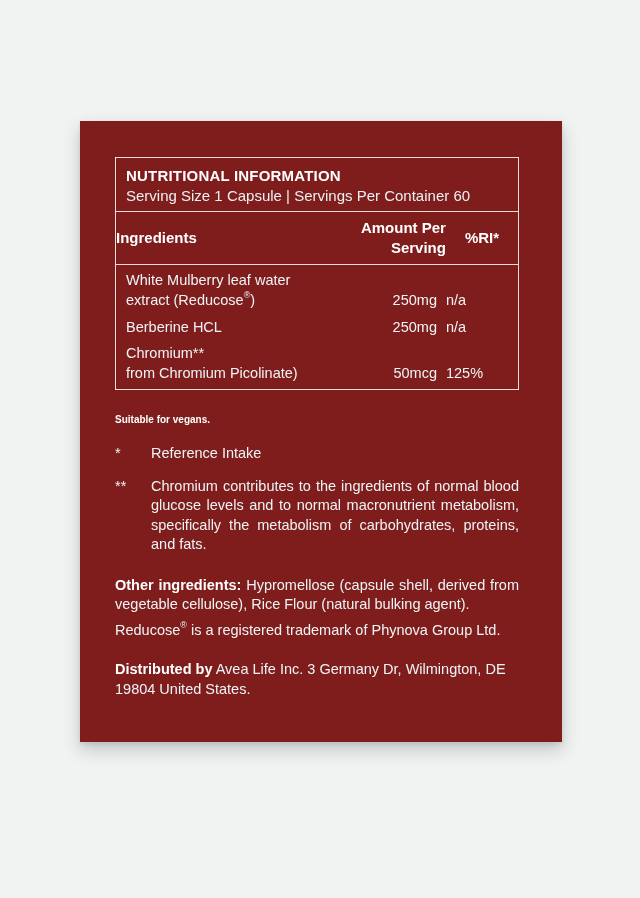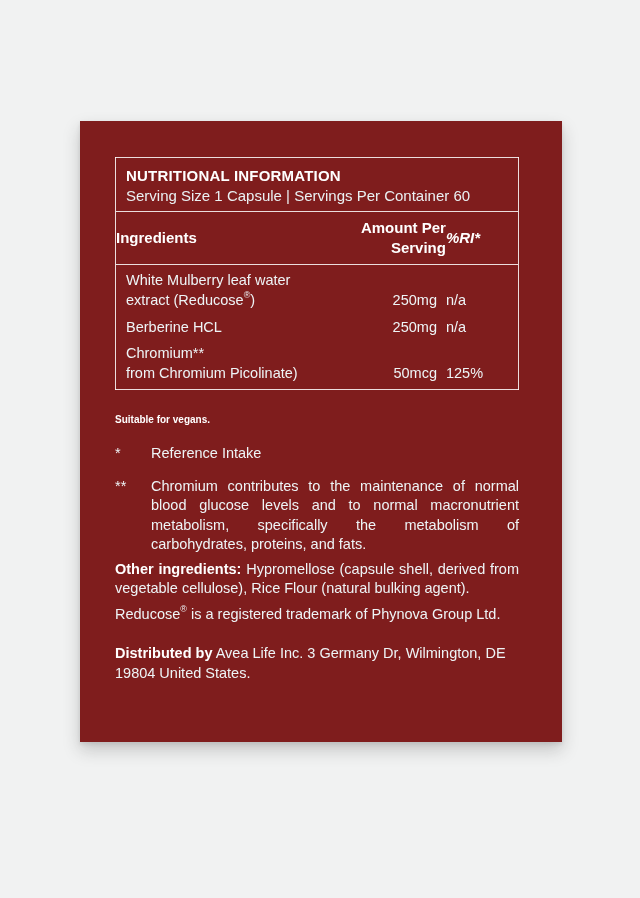--- a/index.html
+++ b/index.html
@@ -47,21 +47,21 @@
     border-top: 1px solid rgba(255,255,255,0.85);
     border-bottom: 1px solid rgba(255,255,255,0.85);
     color: #ffffff;
     font-size: 15px;
     font-weight: bold;
     padding: 6px 0;
     line-height: 20px;
   }
   th.h-ing   { text-align: left;  padding-left: 10px; width: 47%; }
   th.h-amt   { text-align: right; width: 35%; }
-  th.h-ri    { text-align: left; padding-right: 12px; width: 18%; font-style: italic; }
+  th.h-ri    { text-align: center; padding-right: 12px; width: 18%; }
   tr.body-row td {
     vertical-align: bottom;
     font-size: 14.5px;
     line-height: 20px;
     color: #eef4f6;
   }
   tr.body-row td.c-name { padding-left: 10px; text-align: left; }
   tr.body-row td.c-amt  { text-align: right; padding-right: 9px; }
   tr.body-row td.c-ri   { text-align: left; padding-right: 12px; }
   tr.row-1 td { padding-top: 5px; }
@@ -94,21 +94,21 @@
   .footnote .fn-text { flex: 1; }
   .fn-2 .fn-text { text-align: justify; }
 
   .para {
     font-size: 14.5px;
     line-height: 19.5px;
     color: #eef4f6;
   }
   .justified { text-align: justify; }
   .para b, .vegan-note b { color: #ffffff; }
-  .p-other      { margin-top: 5px; }
+  .p-other      { margin-top: 21px; }
   .p-trademark  { margin-top: 6px; }
   .p-distrib    { margin-top: 20px; }
   .p-made       { margin-top: 7px; }
 </style>
 </head>
 <body>
 
 <div class="page">
   <div class="label-card">
 
@@ -154,21 +154,21 @@
 
     <div class="vegan-note">Suitable for vegans.</div>
 
     <div class="footnote fn-1">
       <span class="marker">*</span>
       <span class="fn-text">Reference Intake</span>
     </div>
 
     <div class="footnote fn-2">
       <span class="marker">**</span>
-      <span class="fn-text">Chromium contributes to the maintenance of normal blood glucose levels and to normal macronutrient metabolism, specifically the metabolism of carbohydrates, proteins, and fats.</span>
+      <span class="fn-text">Chromium contributes to the ingredients of normal blood glucose levels and to normal macronutrient metabolism, specifically the metabolism of carbohydrates, proteins, and fats.</span>
     </div>
 
     <div class="para justified p-other">
       <b>Other ingredients:</b><span> Hypromellose (capsule shell, derived from vegetable cellulose), Rice Flour (natural bulking agent).</span>
     </div>
 
     <div class="para justified p-trademark">
       <span>Reducose</span><sup class="reg">®</sup><span> is a registered trademark of Phynova Group Ltd.</span>
     </div>
 

